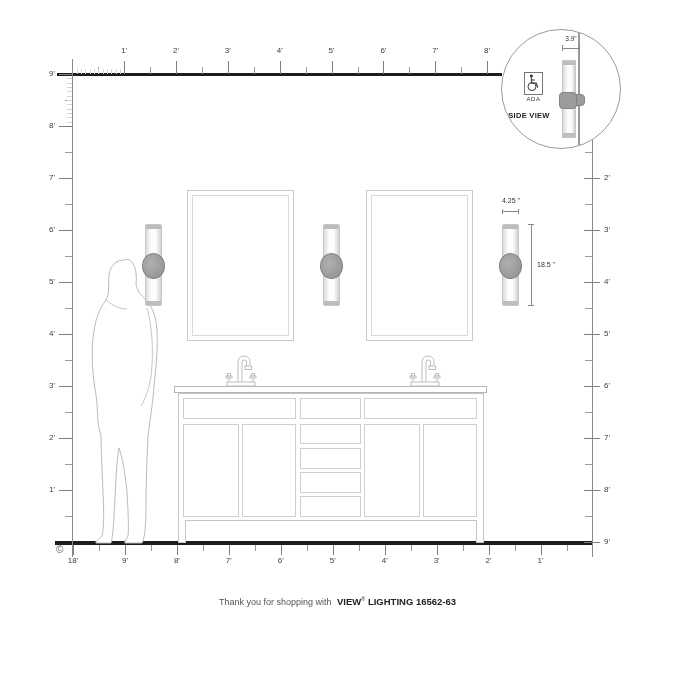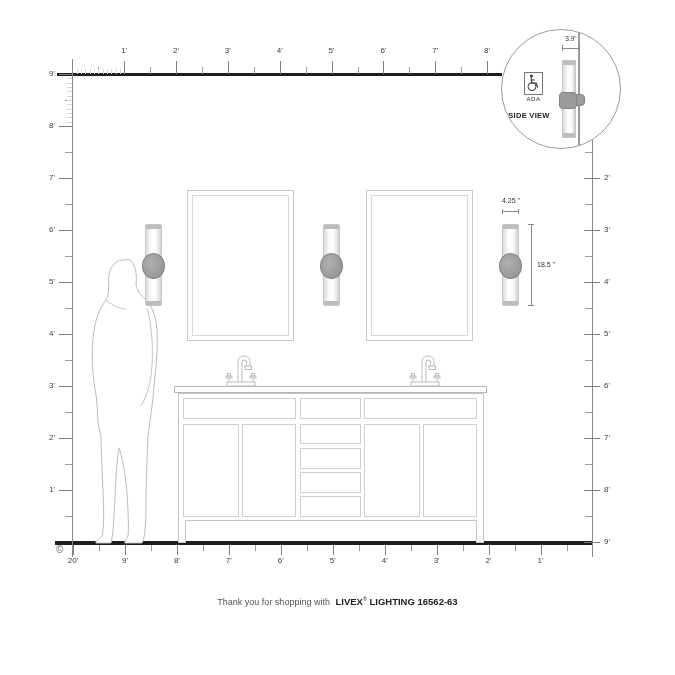--- a/index.html
+++ b/index.html
@@ -269,21 +269,21 @@
       <div class="tick minor" style="left: 585px; top: 412px; width: 8px; height: 1px;"></div>
       <div class="tick" style="left: 584px; top: 490px; width: 16px; height: 1px;"></div>
       <div class="rlabel" style="left: 604px; top: 485px; width: 18px;">8'</div>
       <div class="tick minor" style="left: 585px; top: 464px; width: 8px; height: 1px;"></div>
       <div class="tick" style="left: 584px; top: 542px; width: 16px; height: 1px;"></div>
       <div class="rlabel" style="left: 604px; top: 537px; width: 18px;">9'</div>
       <div class="tick minor" style="left: 585px; top: 516px; width: 8px; height: 1px;"></div>
     </div>
   <div class="abs" id="ruler-bottom" style="left:0;top:0;z-index:4">
       <div class="tick" style="left: 73px; top: 545px; width: 1px; height: 10px;"></div>
-      <div class="rlabel center" style="left: 63px; top: 556px; width: 20px;">20'</div>
+      <div class="rlabel center" style="left: 63px; top: 556px; width: 20px;">18'</div>
       <div class="tick minor" style="left: 98.97px; top: 545px; width: 1px; height: 6px;"></div>
       <div class="tick" style="left: 124.95px; top: 545px; width: 1px; height: 10px;"></div>
       <div class="rlabel center" style="left: 114.95px; top: 556px; width: 20px;">9'</div>
       <div class="tick minor" style="left: 150.92px; top: 545px; width: 1px; height: 6px;"></div>
       <div class="tick" style="left: 176.9px; top: 545px; width: 1px; height: 10px;"></div>
       <div class="rlabel center" style="left: 166.9px; top: 556px; width: 20px;">8'</div>
       <div class="tick minor" style="left: 202.87px; top: 545px; width: 1px; height: 6px;"></div>
       <div class="tick" style="left: 228.85px; top: 545px; width: 1px; height: 10px;"></div>
       <div class="rlabel center" style="left: 218.85px; top: 556px; width: 20px;">7'</div>
       <div class="tick minor" style="left: 254.82px; top: 545px; width: 1px; height: 6px;"></div>
@@ -327,17 +327,17 @@
         <circle cx="7" cy="13.6" r="4" fill="none" stroke="#333" stroke-width="1"></circle>
       </svg>
     </div>
     <div class="ada-label">ADA</div>
     <div class="sideview-label">SIDE VIEW</div>
   </div>
 
   <div class="copyright">©</div>
   <div class="footer">
     <span>Thank you for shopping with</span>
-    <span class="b sp">LIVEX</span><sup>®</sup>
+    <span class="b sp">VIEW</span><sup>®</sup>
     <span class="b">LIGHTING 16562-63</span>
   </div>
 
 </div>
 
 </body></html>

